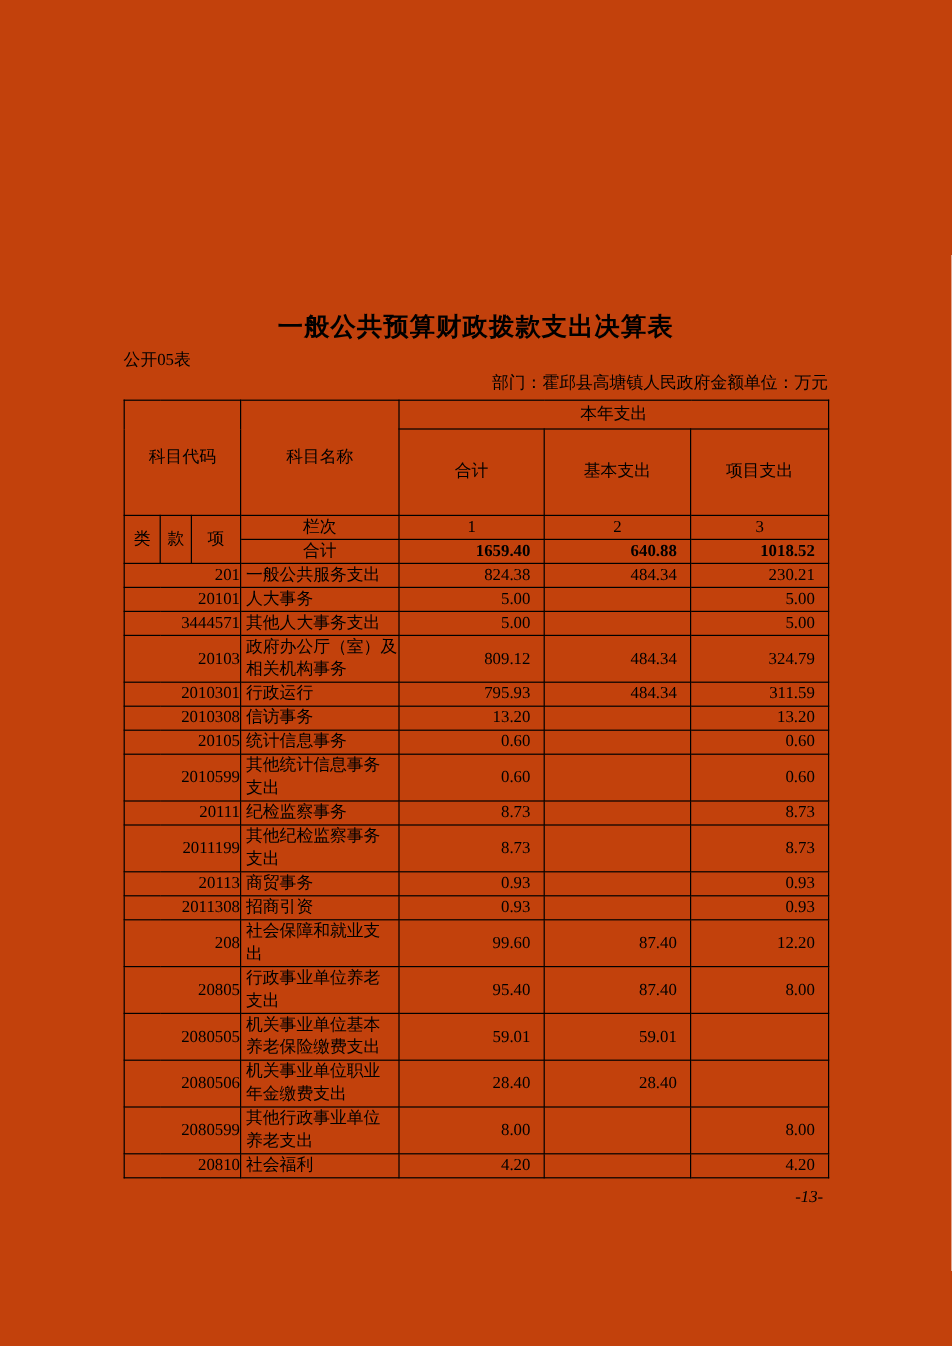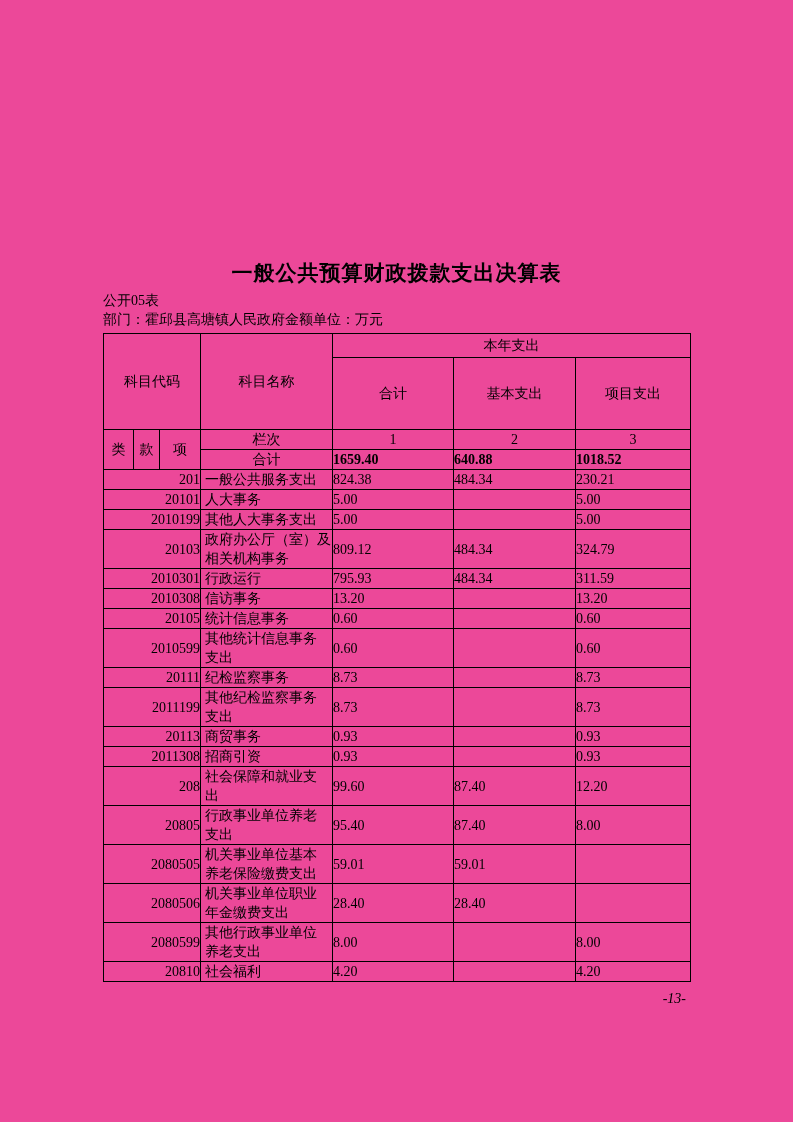--- a/index.html
+++ b/index.html
@@ -5,21 +5,21 @@
   * { margin: 0; padding: 0; box-sizing: border-box; }
   html, body { background: #ffffff; }
   body {
     font-family: "Liberation Serif", "DejaVu Serif", serif;
     color: #000000;
   }
   .page {
     position: relative;
     width: 793px;
     height: 1122px;
-    background: #ec4899;
+    background: #c2410c;
     overflow: hidden;
   }
   .content {
     width: 587px;
     margin-left: 103px;
     padding-top: 260px;
   }
   .doc-title {
     font-family: "Liberation Sans", "DejaVu Sans", sans-serif;
     font-weight: bold;
@@ -29,21 +29,21 @@
     letter-spacing: 1px;
   }
   .table-code {
     margin-top: 6px;
     font-size: 14px;
     line-height: 18px;
     text-align: left;
   }
   .meta-row {
     display: flex;
-    justify-content: flex-start;
+    justify-content: flex-end;
     font-size: 14px;
     line-height: 18px;
     margin-top: 1px;
   }
   table.fin-table {
     margin-top: 4px;
     width: 587px;
     border-collapse: collapse;
     table-layout: fixed;
     font-size: 14px;
@@ -62,21 +62,21 @@
   .row-h3 { height: 20px; }
   .row-h4 { height: 20px; }
   tbody tr { height: 20px; }
   td.code { text-align: right; padding-left: 2px; }
   td.name {
     text-align: left;
     padding-left: 4px;
     padding-right: 1px;
     white-space: pre-line;
   }
-  td.num { text-align: left; padding-right: 0; }
+  td.num { text-align: right; padding-right: 11px; }
   td.bold-num { font-weight: bold; }
   .page-number {
     margin-top: 8px;
     font-size: 14px;
     line-height: 18px;
     text-align: right;
     padding-right: 4px;
     font-style: italic;
   }
 </style>
@@ -141,21 +141,21 @@
             <td class="num">230.21</td>
           </tr>
           <tr>
             <td class="code" colspan="3">20101</td>
             <td class="name">人大事务</td>
             <td class="num">5.00</td>
             <td class="num"></td>
             <td class="num">5.00</td>
           </tr>
           <tr>
-            <td class="code" colspan="3">2010199</td>
+            <td class="code" colspan="3">3444571</td>
             <td class="name">其他人大事务支出</td>
             <td class="num">5.00</td>
             <td class="num"></td>
             <td class="num">5.00</td>
           </tr>
           <tr>
             <td class="code" colspan="3">20103</td>
             <td class="name">政府办公厅（室）及
 相关机构事务</td>
             <td class="num">809.12</td>

